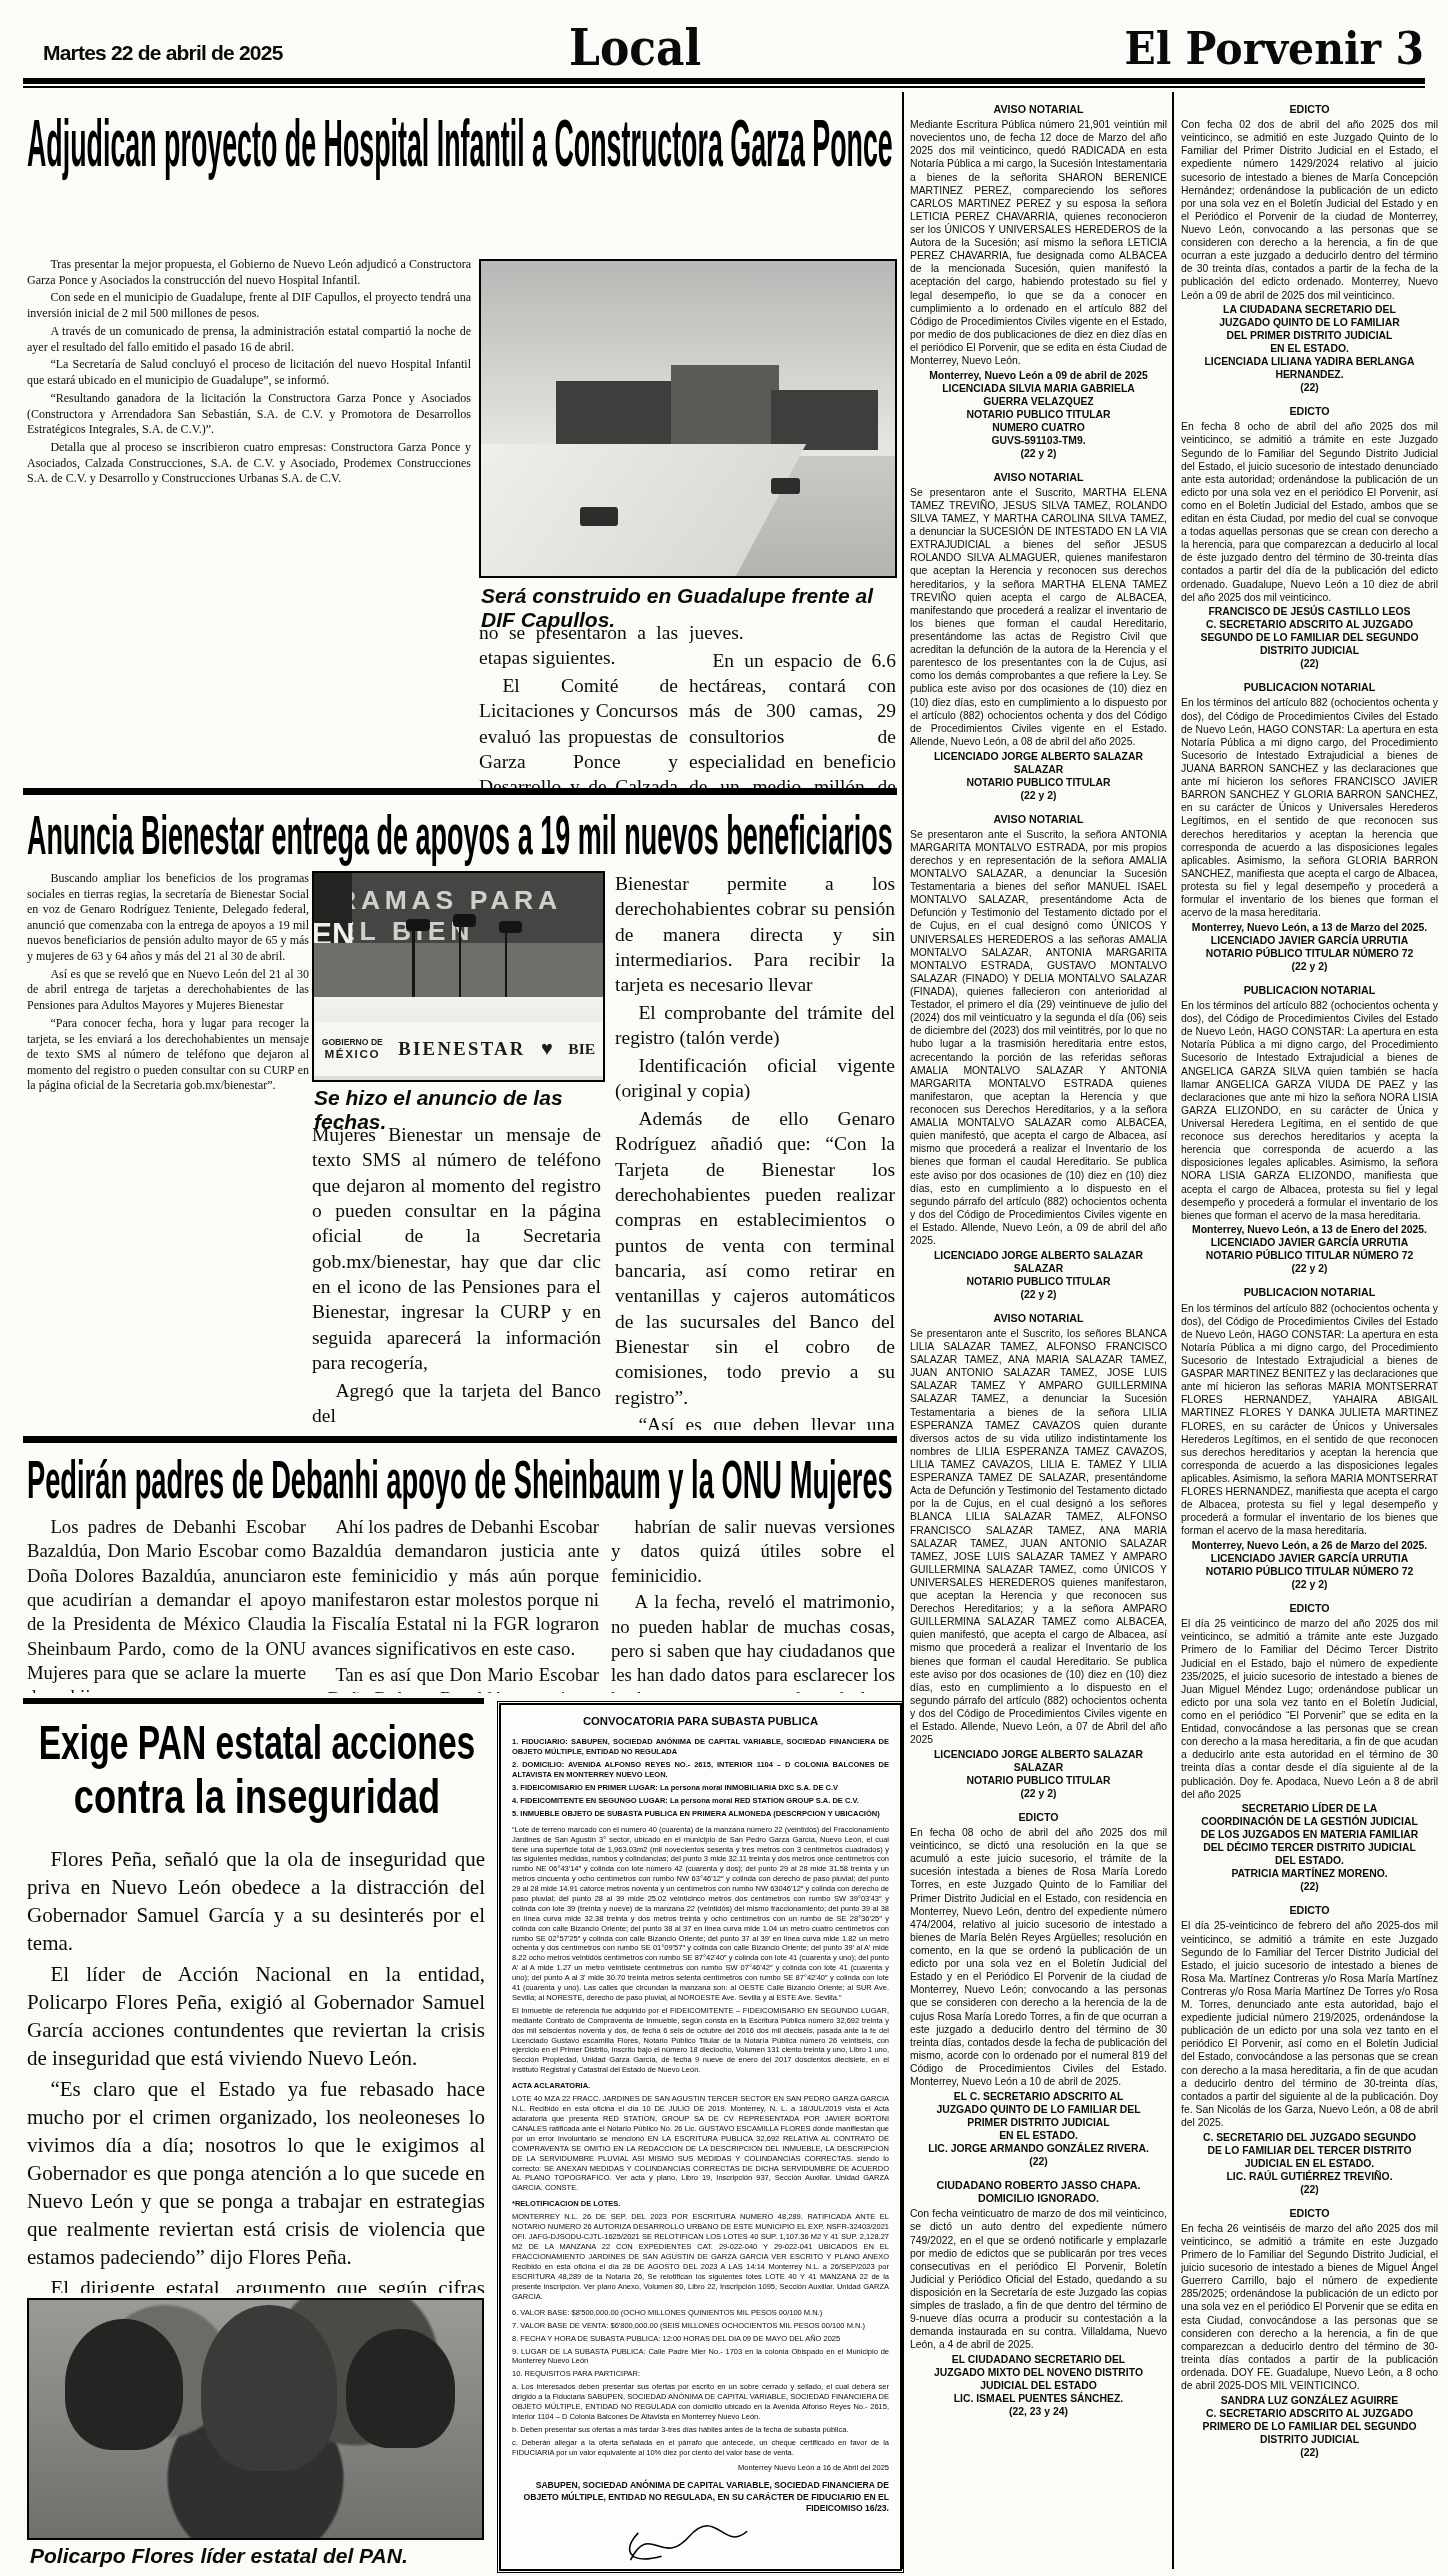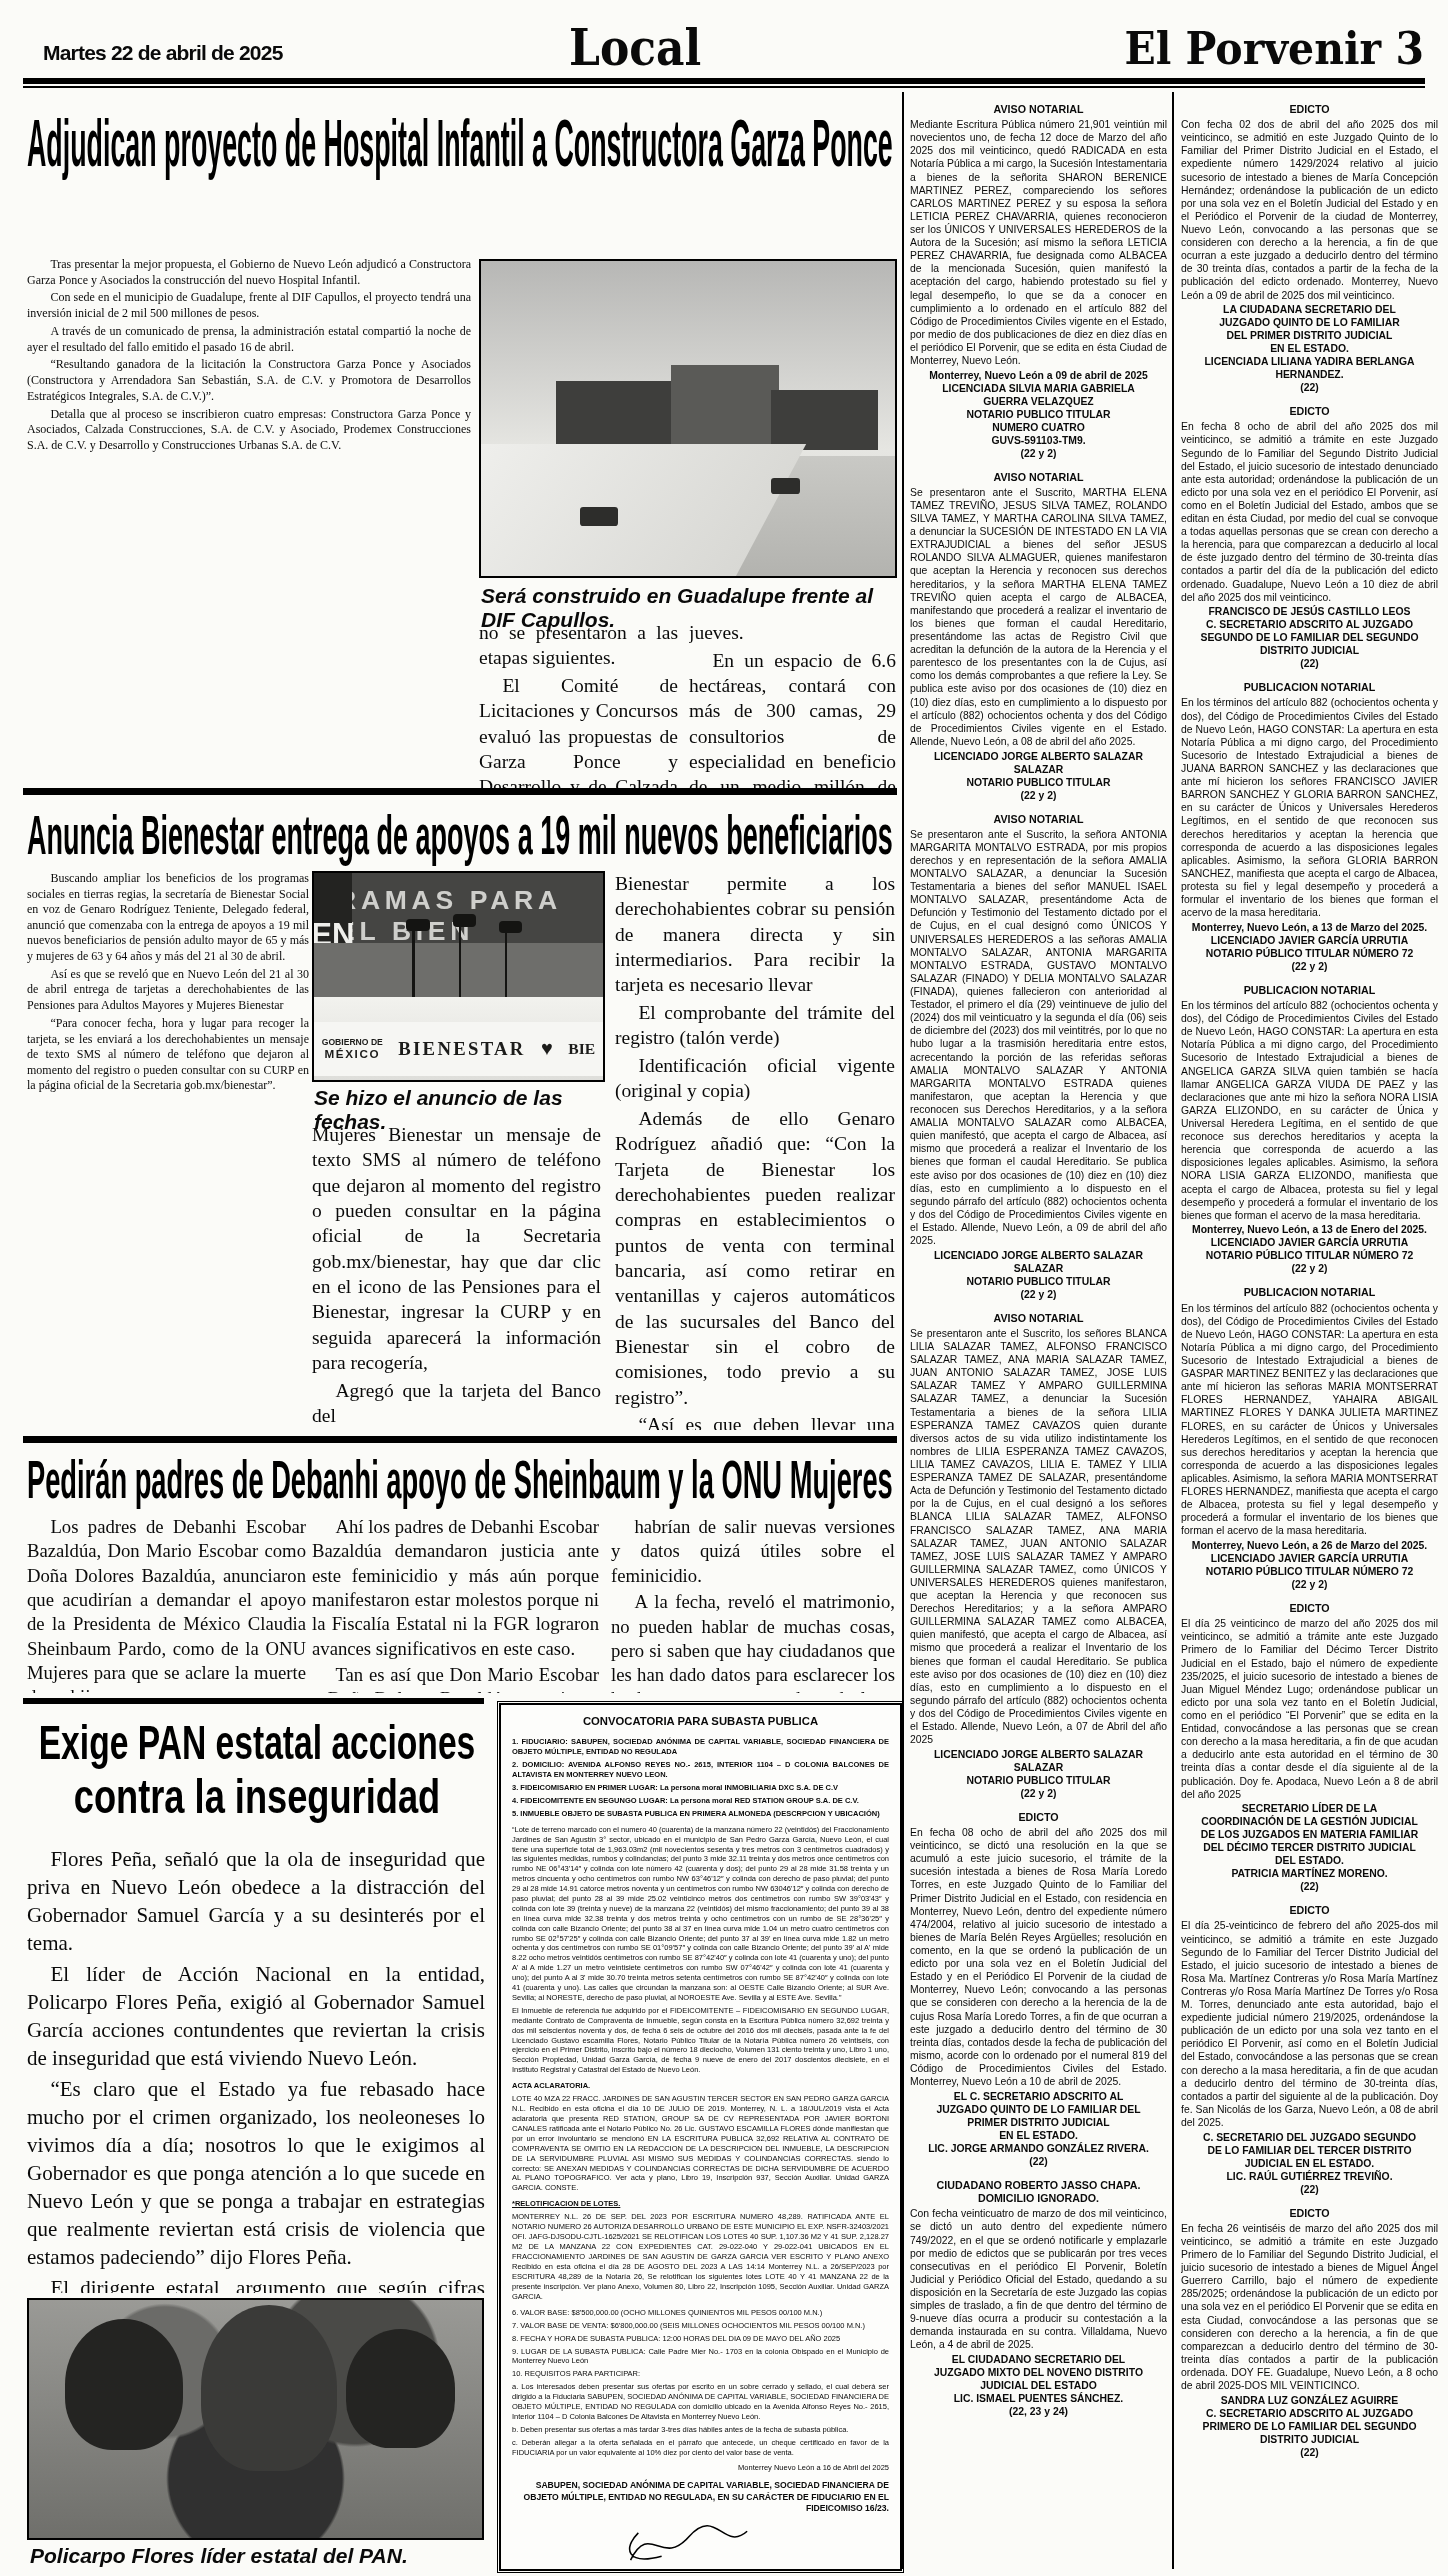--- a/index.html
+++ b/index.html
@@ -78,20 +78,21 @@
   <div class="abs vline" style="left:1172px;top:92px;height:2477px;"></div>
 
   <svg class="abs headline" style="left:27px;top:100px;" width="872" height="82" viewBox="0 0 1120 105">
     <text x="0" y="84" font-size="86" textLength="1112" lengthAdjust="spacingAndGlyphs">Adjudican proyecto de Hospital Infantil a Constructora Garza Ponce</text>
   </svg>
 
   <div class="abs body-col fs26" style="left:27px;top:257px;width:444px;height:531px;overflow:hidden;">
       <p>Tras presentar la mejor propuesta, el Gobierno de Nuevo León adjudicó a Constructora Garza Ponce y Asociados la construcción del nuevo Hospital Infantil.</p>
       <p>Con sede en el municipio de Guadalupe, frente al DIF Capullos, el proyecto tendrá una inversión inicial de 2 mil 500 millones de pesos.</p>
       <p>A través de un comunicado de prensa, la administración estatal compartió la noche de ayer el resultado del fallo emitido el pasado 16 de abril.</p>
+      <p>“La Secretaría de Salud concluyó el proceso de licitación del nuevo Hospital Infantil que estará ubicado en el municipio de Guadalupe”, se informó.</p>
       <p>“Resultando ganadora de la licitación la Constructora Garza Ponce y Asociados (Constructora y Arrendadora San Sebastián, S.A. de C.V. y Promotora de Desarrollos Estratégicos Integrales, S.A. de C.V.)”.</p>
       <p>Detalla que al proceso se inscribieron cuatro empresas: Constructora Garza Ponce y Asociados, Calzada Construcciones, S.A. de C.V. y Asociado, Prodemex Construcciones S.A. de C.V. y Desarrollo y Construcciones Urbanas S.A. de C.V.</p>
     </div>
 
   <div class="abs photo" style="left:479px;top:259px;width:414px;height:315px;">
     <div class="p1-sky"></div>
     <div class="p1-bld" style="left:18%;top:38%;width:30%;height:22%;"></div>
     <div class="p1-bld2" style="left:46%;top:33%;width:26%;height:27%;"></div>
     <div class="p1-bld" style="left:70%;top:41%;width:26%;height:19%;"></div>
     <div class="p1-ground"></div>
@@ -204,21 +205,21 @@
         <p>1. FIDUCIARIO: SABUPEN, SOCIEDAD ANÓNIMA DE CAPITAL VARIABLE, SOCIEDAD FINANCIERA DE OBJETO MÚLTIPLE, ENTIDAD NO REGULADA</p>
         <p>2. DOMICILIO: AVENIDA ALFONSO REYES NO.- 2615, INTERIOR 1104 – D COLONIA BALCONES DE ALTAVISTA EN MONTERREY NUEVO LEON.</p>
         <p>3. FIDEICOMISARIO EN PRIMER LUGAR: La persona moral INMOBILIARIA DXC S.A. DE C.V</p>
         <p>4. FIDEICOMITENTE EN SEGUNGO LUGAR: La persona moral RED STATION GROUP S.A. DE C.V.</p>
         <p>5. INMUEBLE OBJETO DE SUBASTA PUBLICA EN PRIMERA ALMONEDA (DESCRPCION Y UBICACIÓN)</p>
       </div>
     <p style="margin-top:6.2px;">“Lote de terreno marcado con el numero 40 (cuarenta) de la manzana número 22 (veintidós) del Fraccionamiento Jardines de San Agustín 3° sector, ubicado en el municipio de San Pedro Garza García, Nuevo León, el cual tiene una superficie total de 1,963.03m2 (mil novecientos sesenta y tres metros con 3 centímetros cuadrados) y las siguientes medidas, rumbos y colindancias; del punto 3 mide 32.11 treinta y dos metros once centímetros con rumbo NE 06°43'14″ y colinda con lote número 42 (cuarenta y dos); del punto 29 al 28 mide 31.58 treinta y un metros cincuenta y ocho centímetros con rumbo NW 63°46'12″ y colinda con derecho de paso pluvial; del punto 29 al 28 mide 14.91 catorce metros noventa y un centímetros con rumbo NW 63046'12″ y colinda con derecho de paso pluvial; del punto 28 al 39 mide 25.02 veinticinco metros dos centímetros con rumbo SW 39°03'43″ y colinda con lote 39 (treinta y nueve) de la manzana 22 (veintidós) del mismo fraccionamiento; del punto 39 al 38 en línea curva mide 32.38 treinta y dos metros treinta y ocho centímetros con un rumbo de SE 28°36'25″ y colinda con calle Bizancio Oriente; del punto 38 al 37 en línea curva mide 1.04 un metro cuatro centímetros con rumbo SE 02°57'25″ y colinda con calle Bizancio Oriente; del punto 37 al 39' en línea curva mide 1.82 un metro ochenta y dos centímetros con rumbo SE 01°09'57″ y colinda con calle Bizancio Oriente; del punto 39' al A' mide 8.22 ocho metros veintidós centímetros con rumbo SE 87°42'40″ y colinda con lote 41 (cuarenta y uno); del punto A' al A mide 1.27 un metro veintisiete centímetros con rumbo SW 07°46'42″ y colinda con lote 41 (cuarenta y uno); del punto A al 3' mide 30.70 treinta metros setenta centímetros con rumbo SE 87°42'40″ y colinda con lote 41 (cuarenta y uno). Las calles que circundan la manzana son: al OESTE Calle Bizancio Oriente; al SUR Ave. Sevilla; al NORESTE, derecho de paso pluvial, al NOROESTE Ave. Sevilla y al ESTE Ave. Sevilla.”</p>
     <p>El Inmueble de referencia fue adquirido por el FIDEICOMITENTE – FIDEICOMISARIO EN SEGUNDO LUGAR, mediante Contrato de Compraventa de Inmueble, según consta en la Escritura Pública número 32,692 treinta y dos mil seiscientos noventa y dos, de fecha 6 seis de octubre del 2016 dos mil dieciséis, pasada ante la fe del Licenciado Gustavo escamilla Flores, Notario Público Titular de la Notaría Pública número 26 veintiséis, con ejercicio en el Primer Distrito, inscrito bajo el número 18 dieciocho, Volumen 131 ciento treinta y uno, Libro 1 uno, Sección Propiedad, Unidad Garza García, de fecha 9 nueve de enero del 2017 doscientos diecisiete, en el Instituto Registral y Catastral del Estado de Nuevo León.</p>
     <p class="bold" style="margin-top:6.2px;">ACTA ACLARATORIA.</p>
     <p>LOTE 40 MZA 22 FRACC. JARDINES DE SAN AGUSTIN TERCER SECTOR EN SAN PEDRO GARZA GARCIA N.L.  Recibido en esta oficina el día 10 DE JULIO DE 2019. Monterrey, N. L. a 18/JUL/2019 vista el Acta aclaratoria que presenta RED STATION, GROUP SA DE CV REPRESENTADA POR JAVIER BORTONI CANALES ratificada ante el Notario Público No. 26 Lic. GUSTAVO ESCAMILLA FLORES dónde manifiestan que por un error involuntario se mencionó EN LA ESCRITURA PUBLICA 32,692 RELATIVA AL CONTRATO DE COMPRAVENTA SE OMITIO EN LA REDACCION DE LA DESCRIPCION DEL INMUEBLE, LA DESCRIPCION DE LA SERVIDUMBRE PLUVIAL ASI MISMO SUS MEDIDAS Y COLINDANCIAS CORRECTAS.  siendo lo correcto: SE ANEXAN MEDIDAS Y COLINDANCIAS CORRECTAS DE DICHA SERVIDUMBRE DE ACUERDO AL PLANO TOPOGRAFICO. Ver acta y plano, Libro 19, Inscripción 937, Sección Auxiliar. Unidad GARZA GARCIA. CONSTE.</p>
-    <p class="bold" style="margin-top:6.2px;text-decoration:underline;">*RELOTIFICACION DE LOTES.</p>
+    <p class="bold" style="margin-top:6.2px;">*RELOTIFICACION DE LOTES.</p>
     <p>MONTERREY N.L. 26 DE SEP. DEL 2023 POR ESCRITURA NUMERO 48,289. RATIFICADA ANTE EL NOTARIO NUMERO 26 AUTORIZA DESARROLLO URBANO DE ESTE MUNICIPIO EL EXP. NSFR-32403/2021 OFI. JAFG-DJSODU-CJTL-1625/2021 SE RELOTIFICAN LOS LOTES 40 SUP. 1,107.36 M2 Y 41 SUP. 2,128.27 M2 DE LA MANZANA 22 CON EXPEDIENTES CAT. 29-022-040 Y 29-022-041 UBICADOS EN EL FRACCIONAMIENTO JARDINES DE SAN AGUSTIN DE GARZA GARCIA VER ESCRITO Y PLANO ANEXO Recibido en esta oficina el día 28 DE AGOSTO DEL 2023 A LAS 14:14 Monterrey N.L. a 26/SEP/2023 por ESCRITURA 48,289 de la Notaría 26, Se relotifican los siguientes lotes LOTE 40 Y 41 MANZANA 22 de la presente inscripción. Ver plano Anexo, Volumen 80, Libro 22, Inscripción 1095, Sección Auxiliar. Unidad GARZA GARCIA.</p>
     <div style="margin-top:6.2px;">
         <p>6. VALOR BASE: $8'500,000.00 (OCHO MILLONES QUINIENTOS MIL PESOS 00/100 M.N.)</p>
         <p>7. VALOR BASE DE VENTA: $6'800,000.00 (SEIS MILLONES OCHOCIENTOS MIL PESOS 00/100 M.N.)</p>
         <p>8. FECHA Y HORA DE SUBASTA PUBLICA: 12:00 HORAS DEL DIA 09 DE MAYO DEL AÑO 2025</p>
         <p>9. LUGAR DE LA SUBASTA PUBLICA: Calle Padre Mier No.- 1703 en la colonia Obispado en el Municipio de Monterrey Nuevo León</p>
         <p>10. REQUISITOS PARA PARTICIPAR:</p>
         <p>a. Los interesados deben presentar sus ofertas por escrito en un sobre cerrado y sellado, el cual deberá ser dirigido a la Fiduciaria SABUPEN, SOCIEDAD ANÓNIMA DE CAPITAL VARIABLE, SOCIEDAD FINANCIERA DE OBJETO MÚLTIPLE, ENTIDAD NO REGULADA con domicilio ubicado en la Avenida Alfonso Reyes No.- 2615, Interior 1104 – D Colonia Balcones De Altavista en Monterrey Nuevo León.</p>
         <p>b. Deben presentar sus ofertas a más tardar 3-tres días hábiles antes de la fecha de subasta pública.</p>
         <p>c. Deberán allegar a la oferta señalada en el párrafo que antecede, un cheque certificado en favor de la FIDUCIARIA por un valor equivalente al 10% diez por ciento del valor base de venta.</p>

